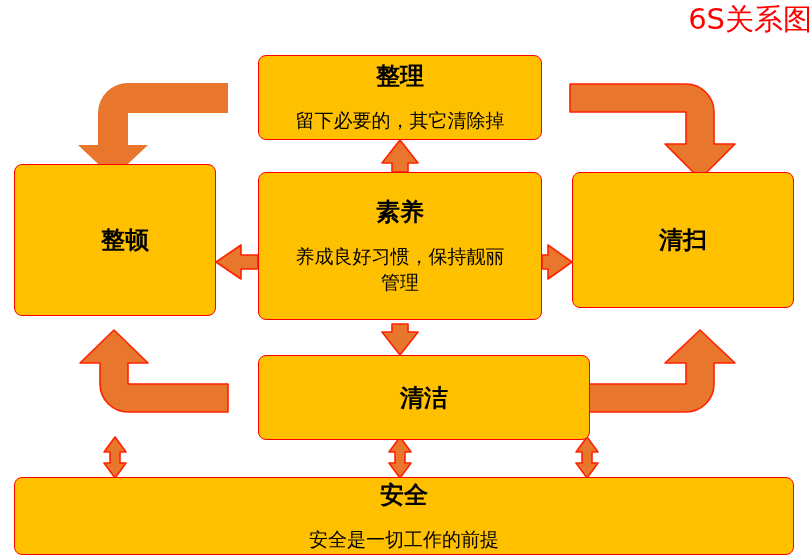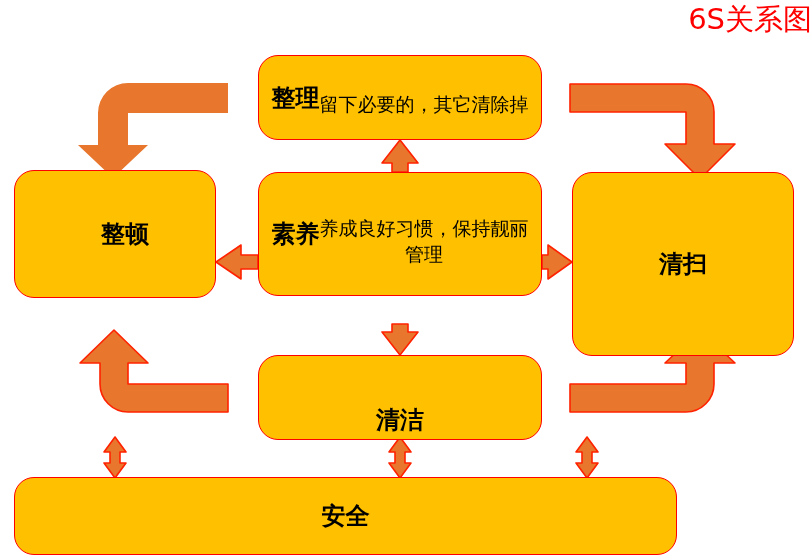--- a/index.html
+++ b/index.html
@@ -42,51 +42,52 @@
     letter-spacing: 0px;
     line-height: 34px;
     font-family: "DejaVu Sans", "Liberation Sans", sans-serif;
   }
 
   .node {
     position: absolute;
     box-sizing: border-box;
     background: #FFC000;
     border: 1.6px solid #FF0000;
-    border-radius: 20px;
+    border-radius: 8px;
     display: flex;
+    flex-direction: column;
     align-items: center;
     justify-content: center;
     text-align: center;
     color: #000000;
     padding: 4px 8px;
   }
   .node .n-title {
     font-size: 24px;
     font-weight: bold;
     line-height: 30px;
     font-family: "DejaVu Sans", "Liberation Sans", sans-serif;
     color: #000000;
   }
   .node .n-desc {
     font-size: 19px;
     line-height: 26px;
-    font-family: Liberation Mono, monospace;
+    font-family: Liberation Sans, sans-serif;
     color: #000000;
     white-space: pre-line;
     margin-top: 17px;
   }
 
   
   #node-zhengli   { left: 258px; top: 55px;  width: 284px; height: 85px;  }
-  #node-zhengdun  { left: 14px;  top: 170px; width: 202px; height: 128px; padding-left: 28px; }
-  #node-suyang    { left: 258px; top: 172px; width: 284px; height: 124px; }
-  #node-qingsao   { left: 572px; top: 172px; width: 222px; height: 184px; gap: 8px; }
-  #node-qingjie   { left: 258px; top: 355px; width: 284px; height: 85px; align-items: flex-end;  }
-  #node-anquan    { left: 14px;  top: 477px; width: 663px; height: 78px;  }
+  #node-zhengdun  { left: 14px;  top: 164px; width: 202px; height: 152px; padding-left: 28px; }
+  #node-suyang    { left: 258px; top: 172px; width: 284px; height: 148px; }
+  #node-qingsao   { left: 572px; top: 172px; width: 222px; height: 136px; gap: 8px; }
+  #node-qingjie   { left: 258px; top: 355px; width: 332px; height: 85px;  }
+  #node-anquan    { left: 14px;  top: 477px; width: 780px; height: 78px;  }
 </style>
 </head>
 <body>
 
 <div id="canvas">
 
   <div class="title">6S关系图</div>
 
   <svg id="arrow-layer" width="812" height="560" viewBox="0 0 812 560" xmlns="http://www.w3.org/2000/svg">
 
@@ -230,15 +231,16 @@
   <div class="node" id="node-qingsao">
     <div class="n-title">清扫</div>
   </div>
 
   <div class="node" id="node-qingjie">
     <div class="n-title">清洁</div>
   </div>
 
   <div class="node" id="node-anquan">
     <div class="n-title">安全</div>
+    <div class="n-desc">安全是一切工作的前提</div>
   </div>
 
 </div>
 
 </body></html>

